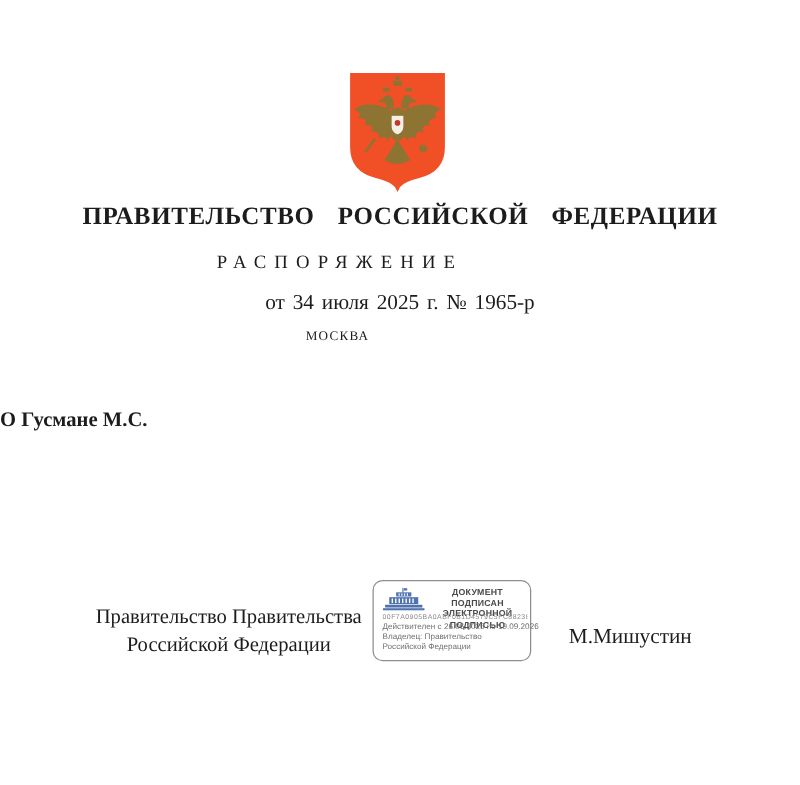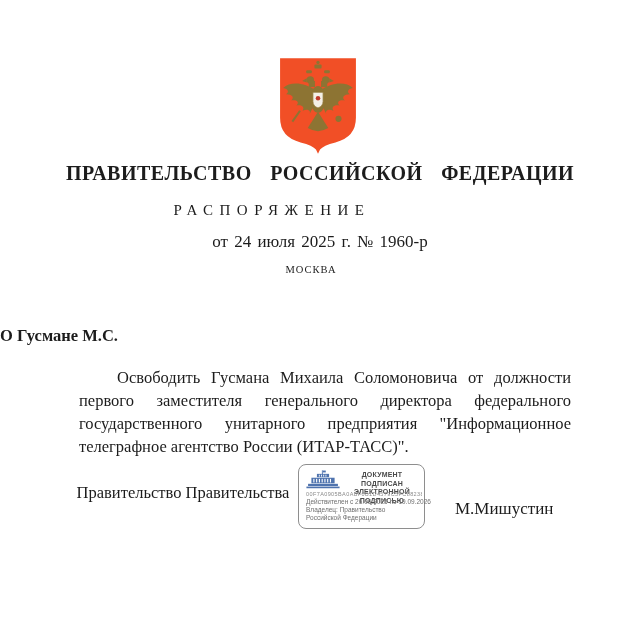--- a/index.html
+++ b/index.html
@@ -21,21 +21,21 @@
   .doc-type{
     position:absolute;left:0;top:202px;width:544px;
     text-align:center;font-size:15px;letter-spacing:6.5px;
   }
   .date-line{
     position:absolute;left:0;top:232px;width:640px;
     text-align:center;font-size:17px;word-spacing:2px;
   }
   .city{
     position:absolute;left:0;top:264px;width:540px;
-    text-align:center;font-size:10.5px;letter-spacing:1px;padding-left:41px;
+    text-align:center;font-size:10.5px;letter-spacing:1px;
   }
   .subject{
     position:absolute;left:0;top:326px;width:640px;
     text-align:left;font-weight:bold;font-size:16.5px;
   }
   .body-par{
     position:absolute;left:79px;top:366px;width:492px;
     font-size:16.5px;line-height:23px;
     text-align:justify;text-indent:38px;margin:0;
   }
@@ -110,28 +110,28 @@
       <rect x="18" y="52" width="2" height="13" transform="rotate(35 19 58)"></rect>
       <circle cx="60" cy="61" r="3"></circle>
     </g>
 
     <path class="inner-shield" d="M35,35 h10 v9 q0,4.5 -5,6.5 q-5,-2 -5,-6.5 Z"></path>
     <circle class="inner-rider" cx="40" cy="41" r="2.2"></circle>
   </svg>
 
   <div class="org-name">ПРАВИТЕЛЬСТВО РОССИЙСКОЙ ФЕДЕРАЦИИ</div>
   <div class="doc-type">РАСПОРЯЖЕНИЕ</div>
-  <div class="date-line">от 24 июля 2025 г. № 1960-р</div>
+  <div class="date-line">от 34 июля 2025 г. № 1965-р</div>
   <div class="city">МОСКВА</div>
 
   <div class="subject">О Гусмане М.С.</div>
-  <p class="body-par">Освободить Гусмана Михаила Соломоновича от должности первого заместителя генерального директора федерального государственного унитарного предприятия "Информационное телеграфное агентство России (ИТАР-ТАСС)".</p>
 
   <div class="signer-title">
     <div>Правительство Правительства</div>
+    <div>Российской Федерации</div>
   </div>
 
   <div class="stamp">
     <svg class="stamp-building" viewBox="0 0 64 38" aria-hidden="true">
       <g class="bld">
         <rect x="30" y="0.5" width="1.6" height="7"></rect>
         <rect x="32" y="1" width="5" height="3.4"></rect>
         <rect x="21" y="7" width="22" height="6"></rect>
         <rect x="11" y="14" width="42" height="10"></rect>
         <rect x="5" y="25" width="54" height="4"></rect>

